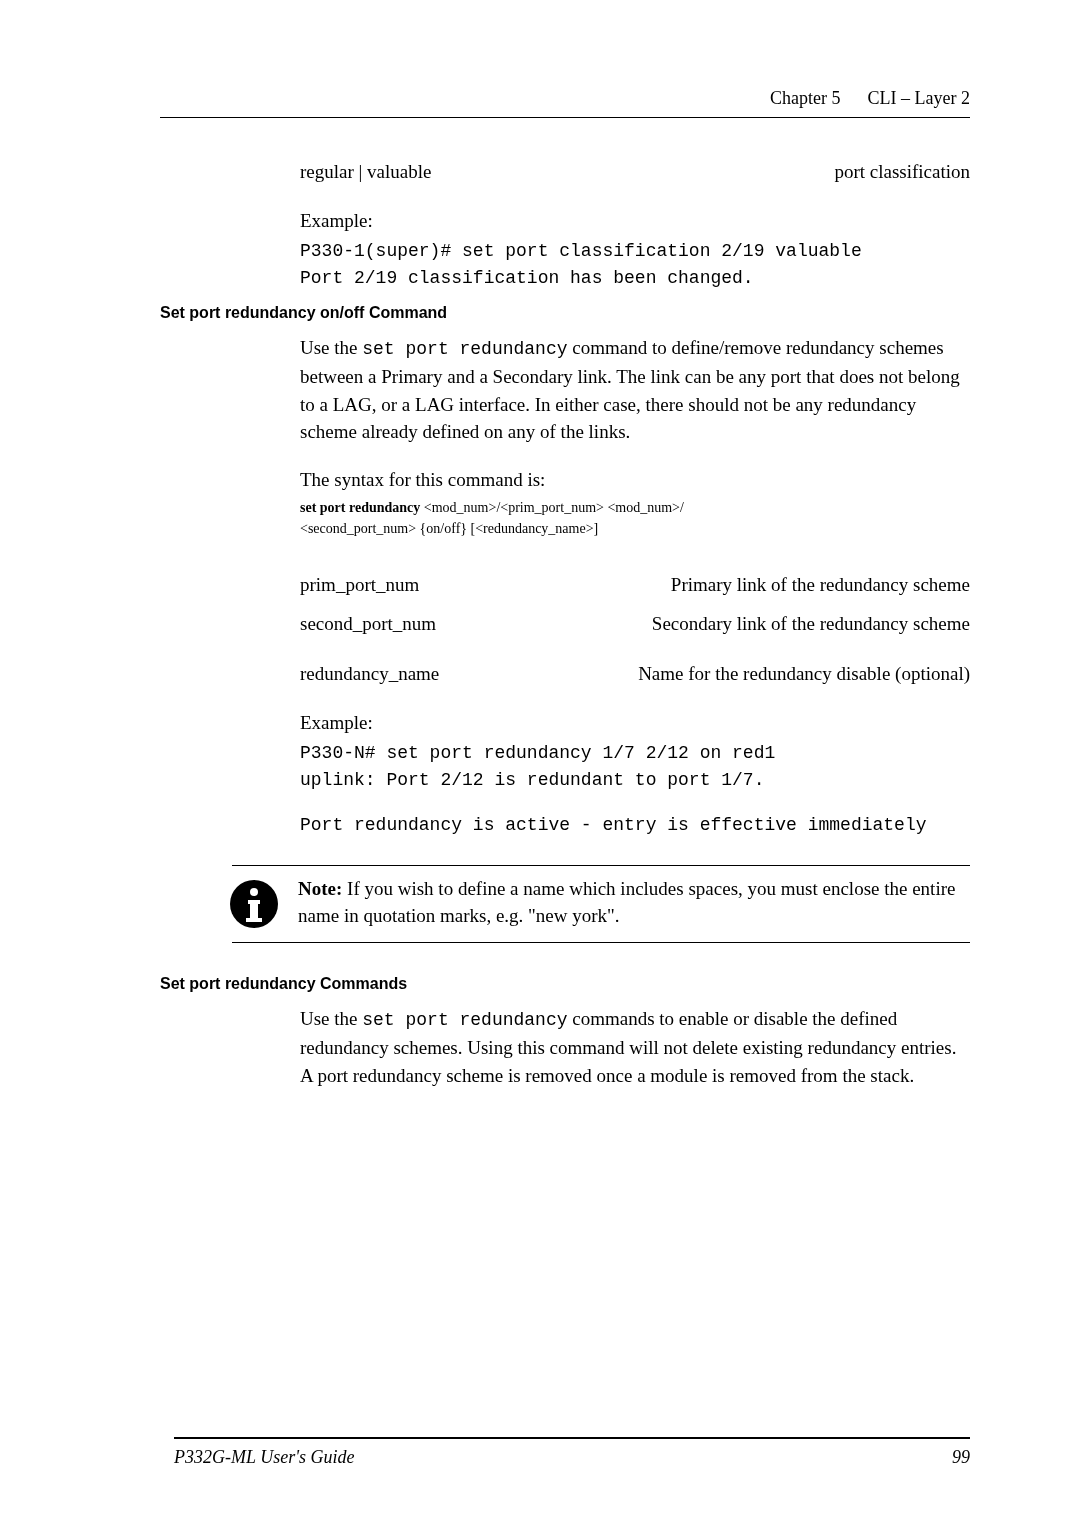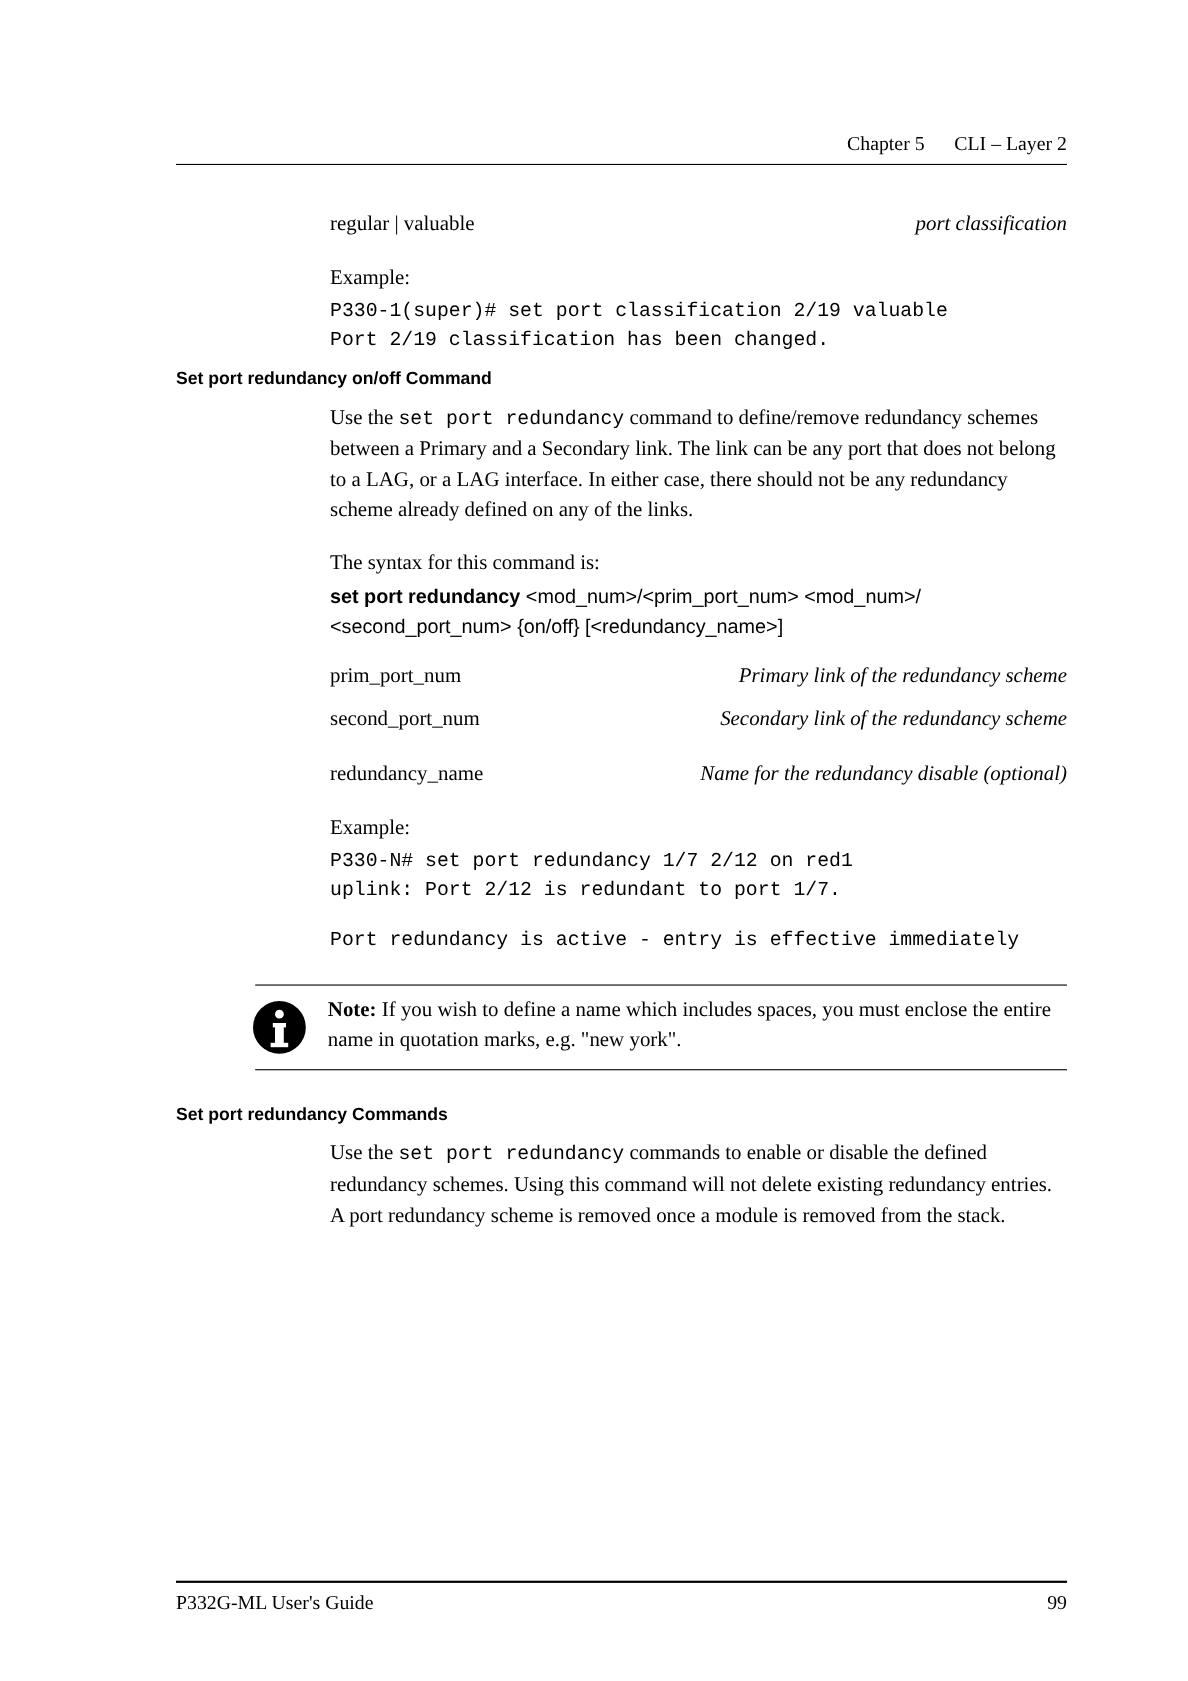--- a/index.html
+++ b/index.html
@@ -12,21 +12,20 @@
     height: 1528px;
   }
   .page {
     padding: 88px 110px 60px 160px;
     box-sizing: border-box;
   }
   .header-right {
     text-align: right;
     font-size: 18px;
     margin-bottom: 8px;
-    margin-top: 32px;
   }
   .hr {
     border: none;
     border-top: 1.5px solid #000;
     margin: 0 0 40px 0;
   }
   .content-indent {
     margin-left: 140px;
   }
   .deftable {
@@ -38,21 +37,20 @@
     justify-content: space-between;
   }
   .deftable-row .col1 {
     width: 230px;
     font-size: 19px;
     line-height: 1.5;
   }
   .deftable-row .col2 {
     font-size: 19px;
     line-height: 1.5;
-    font-style: italic;
   }
   .para {
     font-size: 19px;
     line-height: 1.45;
     margin-bottom: 4px;
   }
   .code {
     font-family: "Courier New", Courier, monospace;
     font-size: 18px;
     line-height: 1.5;
@@ -62,24 +60,24 @@
     font-weight: bold;
     font-size: 16px;
     margin-top: 12px;
     margin-bottom: 12px;
     margin-left: 0;
   }
   .body-block {
     margin-left: 140px;
   }
   .cmd-syntax {
-    font-family: Liberation Sans, sans-serif;
-    font-size: 18px;
-    line-height: 1.5;
-    margin-bottom: 18px;
+    font-family: Liberation Serif, serif;
+    font-size: 14px;
+    line-height: 1.5;
+    margin-bottom: 32px;
   }
   .cmd-syntax .bold {
     font-weight: bold;
   }
   .note-block {
     display: flex;
     align-items: flex-start;
     margin: 18px 0 18px 0;
     border-top: 1.2px solid #000;
     border-bottom: 1.2px solid #000;
@@ -98,22 +96,23 @@
   .note-text {
     font-size: 19px;
     line-height: 1.4;
   }
   .note-text .label {
     font-weight: bold;
   }
   .footer {
     position: absolute;
     bottom: 60px;
-    left: 160px;
+    left: 174px;
     right: 110px;
+    font-style: italic;
   }
   .footer-hr {
     border: none;
     border-top: 2px solid #000;
     margin: 0 0 8px 0;
   }
   .footer-row {
     display: flex;
     justify-content: space-between;
     font-size: 18px;

